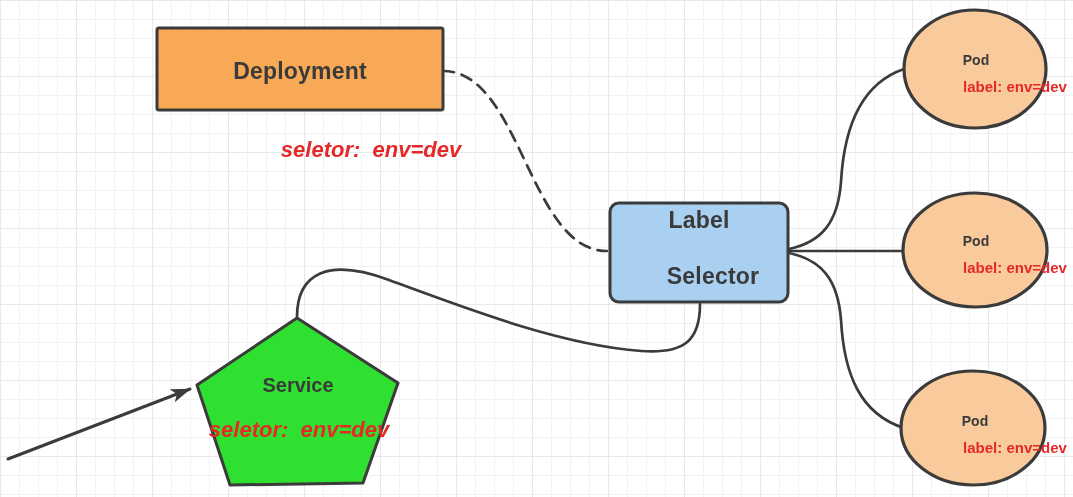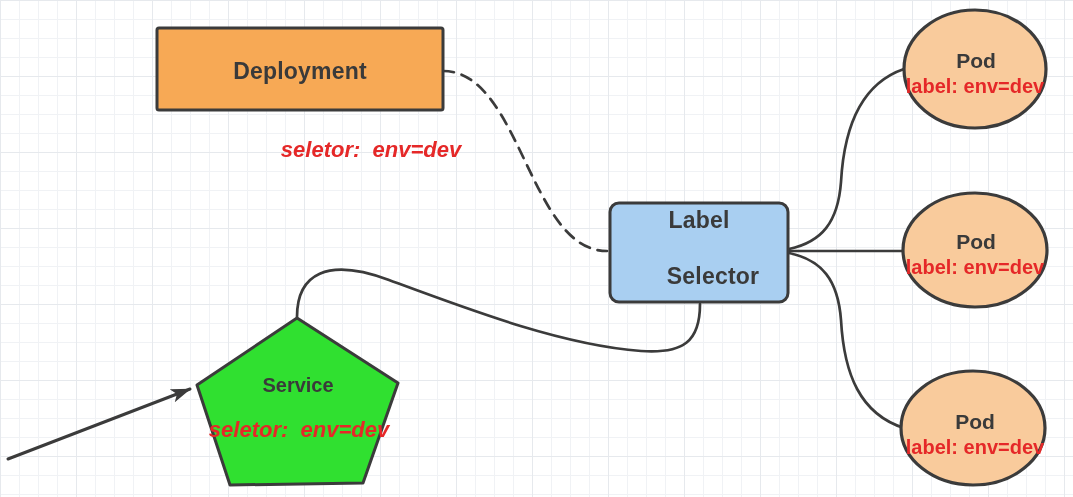--- a/index.html
+++ b/index.html
@@ -22,32 +22,33 @@
     position: absolute;
     transform: translate(-50%, -50%);
     white-space: pre;
     text-align: center;
     color: #3a3a3a;
     font-weight: bold;
     line-height: 1;
   }
   .node-label   { font-size: 23px; letter-spacing: 0.2px; }
   .service-label{ font-size: 20px; }
-  .pod-label    { font-size: 21px; }
+  .pod-label    { font-size: 14px; }
   .red-note {
     color: #e52828;
     font-style: italic;
     font-size: 22px;
     font-weight: bold;
   }
   .pod-tag {
     color: #e52828;
-    font-size: 20px;
+    font-size: 15px;
     font-weight: bold;
     font-style: normal;
+    margin-left: 40px;
   }
   .watermark {
     position: absolute;
     transform: translate(-100%, -50%);
     left: 1069px;
     top: 478px;
     font-size: 17px;
     font-weight: normal;
     color: rgba(170,170,170,0.75);
     white-space: pre;

